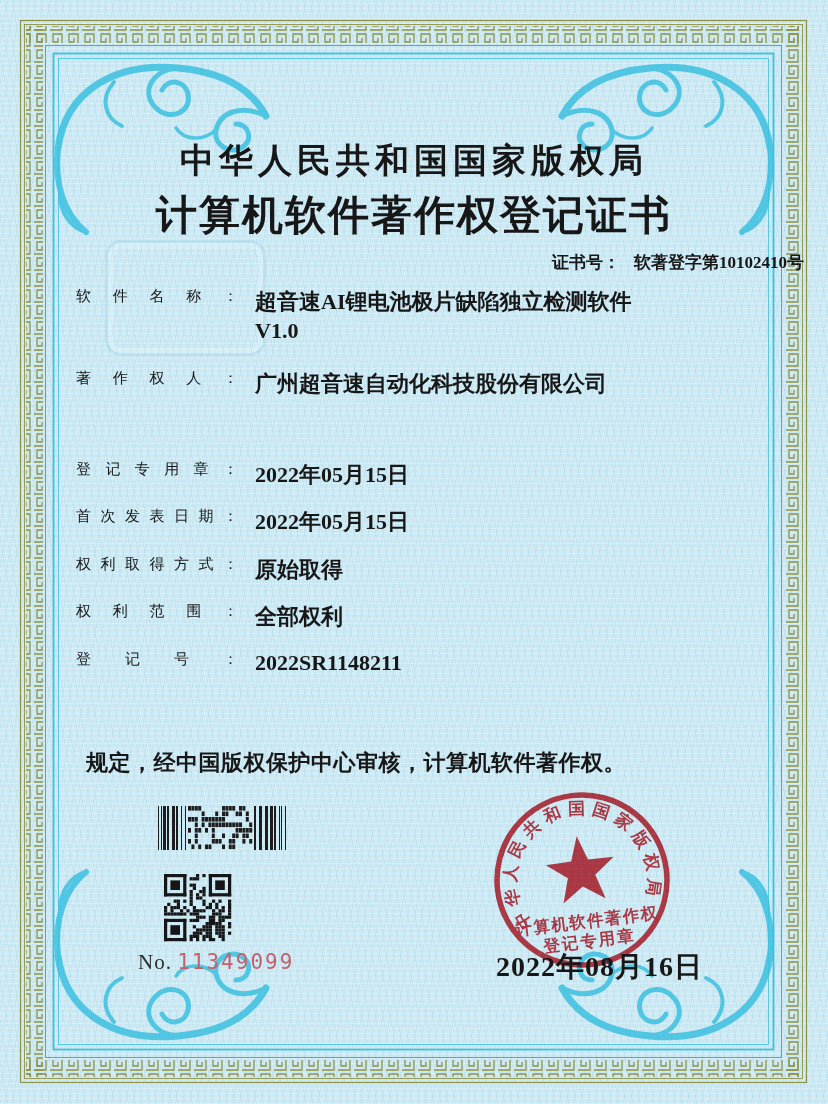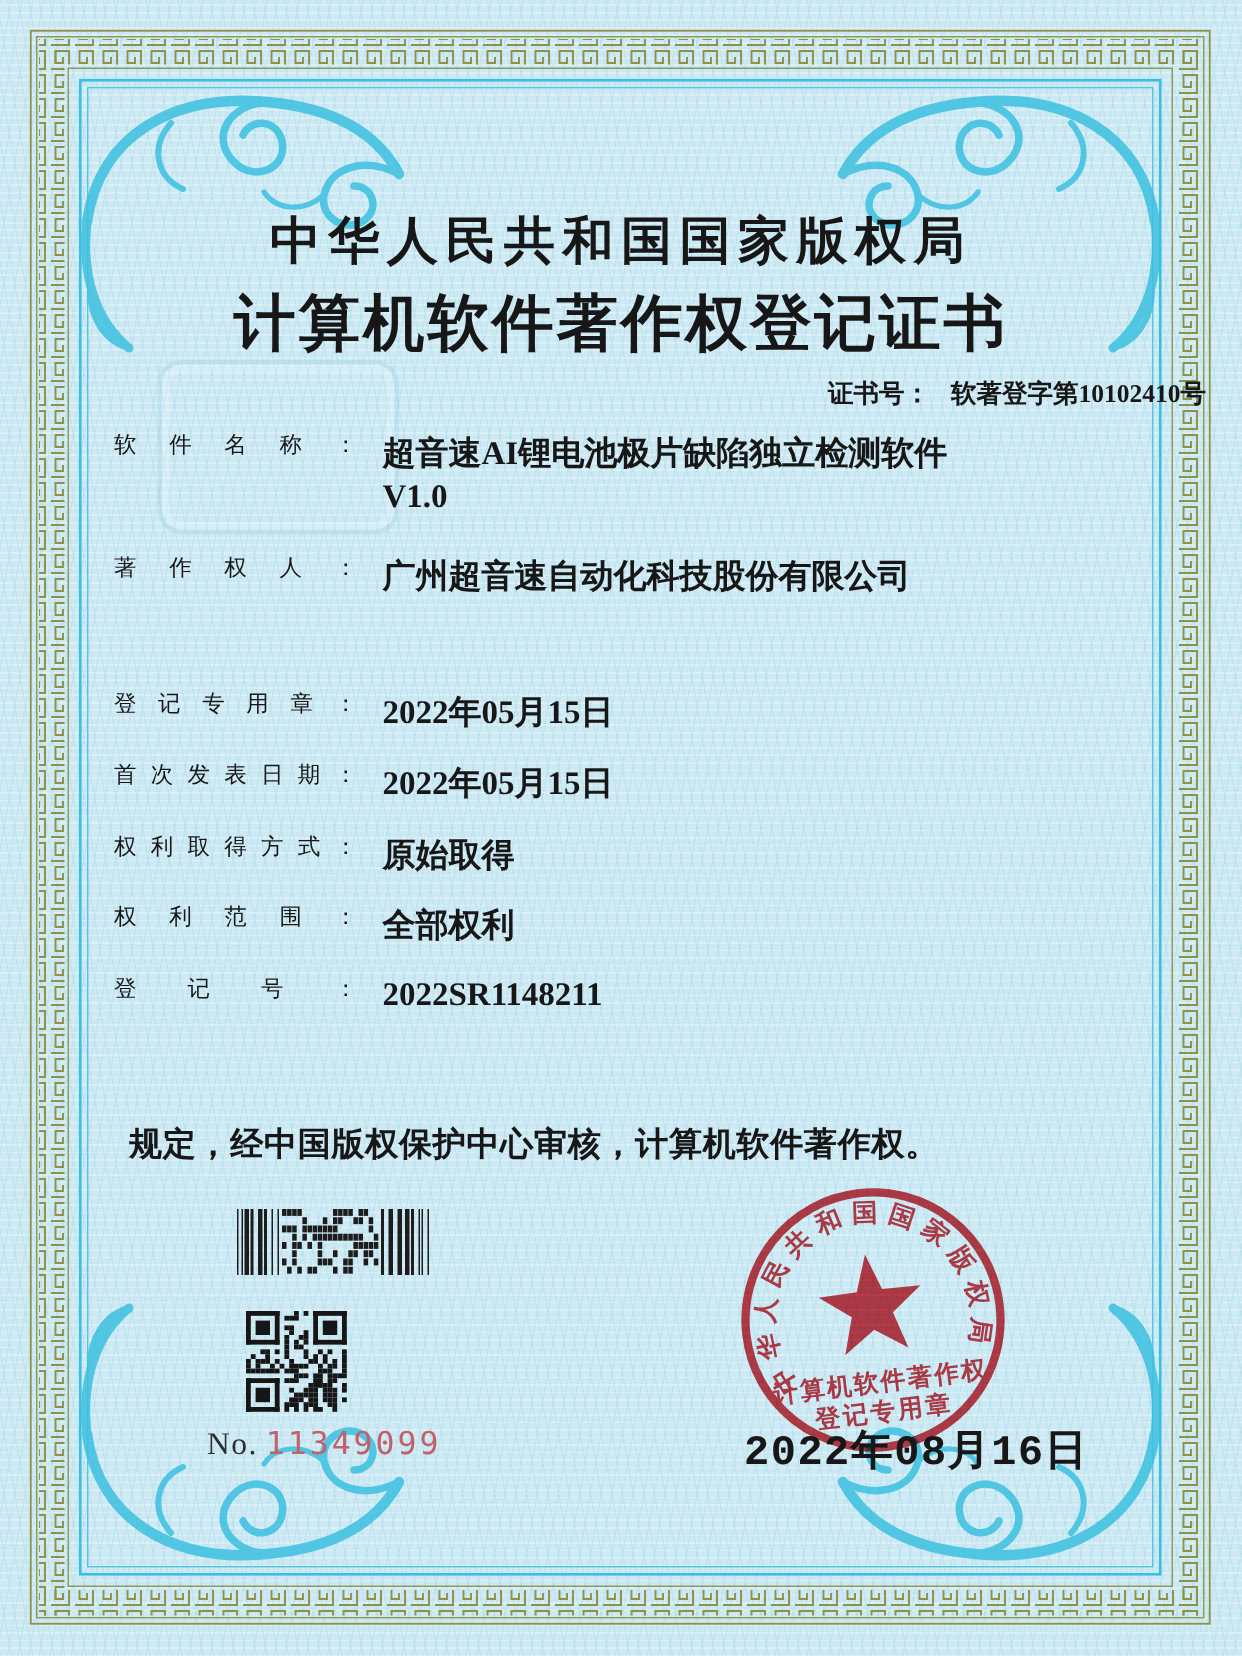--- a/index.html
+++ b/index.html
@@ -22,21 +22,21 @@
   .row{left:0;top:0;height:30px;}
   .lbl{position:absolute;left:76px;width:162px;font-size:15px;font-weight:400;
        text-align:justify;text-align-last:justify;-moz-text-align-last:justify;}
   .val{position:absolute;left:255px;font-size:22px;font-weight:700;white-space:nowrap;}
   .statement{font-size:22px;font-weight:700;letter-spacing:.5px;white-space:nowrap;}
   .wm{left:105px;top:240px;width:155px;height:110px;border:3px solid rgba(150,205,225,.55);
       border-radius:16px;box-shadow:inset 0 0 0 5px rgba(238,249,253,.5);opacity:.55;}
   .serial{left:138px;top:950px;font-size:21px;white-space:nowrap;}
   .serial .prefix{color:#2e2e2e;letter-spacing:1px;}
   .serial .num{color:#c2606c;font-family:"DejaVu Sans Mono",monospace;letter-spacing:2px;}
-  .issue-date{left:496px;top:948px;font-size:28px;font-weight:700;letter-spacing:1px;font-family:Liberation Mono, monospace;}
+  .issue-date{left:496px;top:948px;font-size:28px;font-weight:700;letter-spacing:1px;}
   .seal{left:458px;top:756px;mix-blend-mode:multiply;opacity:.92;}
   .barcode{left:158px;top:806px;}
   .qrcode{left:164px;top:874px;}
 </style>
 </head>
 <body>
 
 <div class="page">
 
   <svg class="frame" width="828" height="1104" xmlns="http://www.w3.org/2000/svg">

